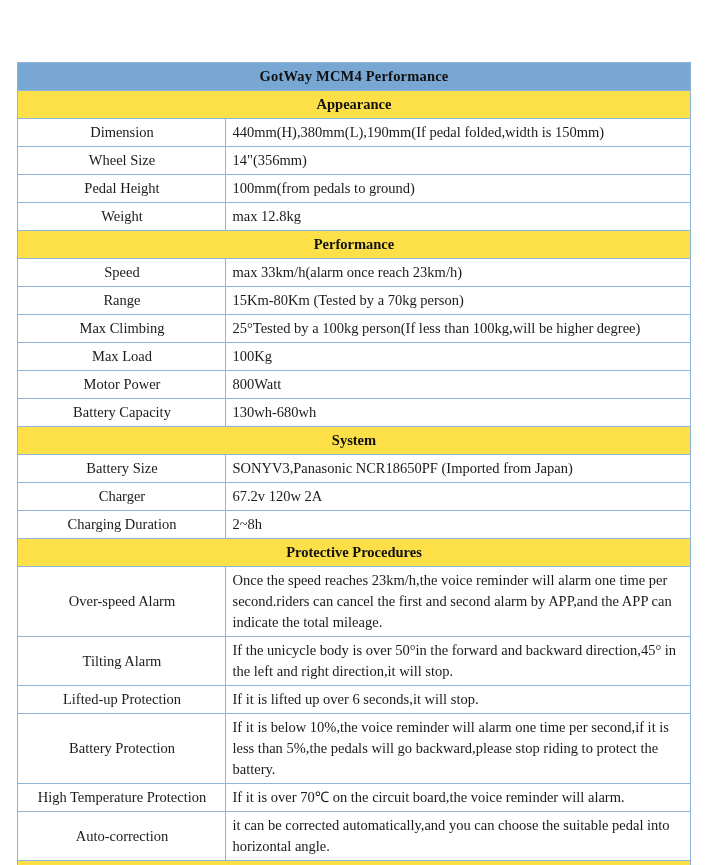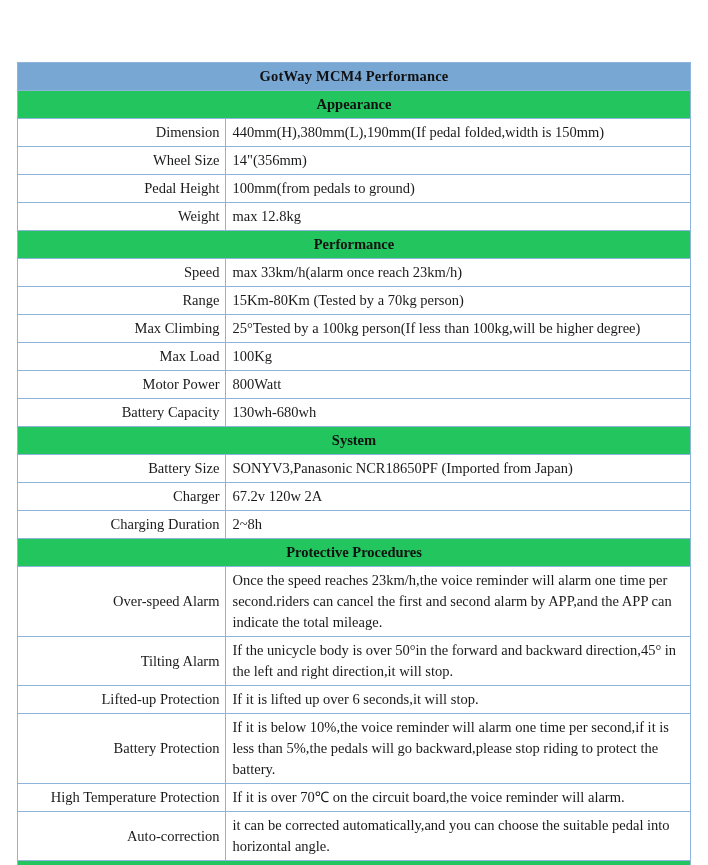--- a/index.html
+++ b/index.html
@@ -37,29 +37,29 @@
   td.title-cell {
     background: #79a7d3;
     text-align: center;
     font-weight: bold;
     font-size: 22px;
     padding: 16px 6px 18px 6px;
     color: #111;
     letter-spacing: 0.2px;
   }
   td.section-cell {
-    background: #22c55e;
+    background: #fde047;
     text-align: center;
     font-weight: bold;
     font-size: 16px;
     padding: 4px 6px 5px 6px;
     color: #111;
   }
   td.label-cell {
-    text-align: right;
+    text-align: center;
     width: 208px;
   }
   td.value-cell {
     text-align: left;
   }
   .multiline {
     text-align: center;
   }
 </style>
 </head>

